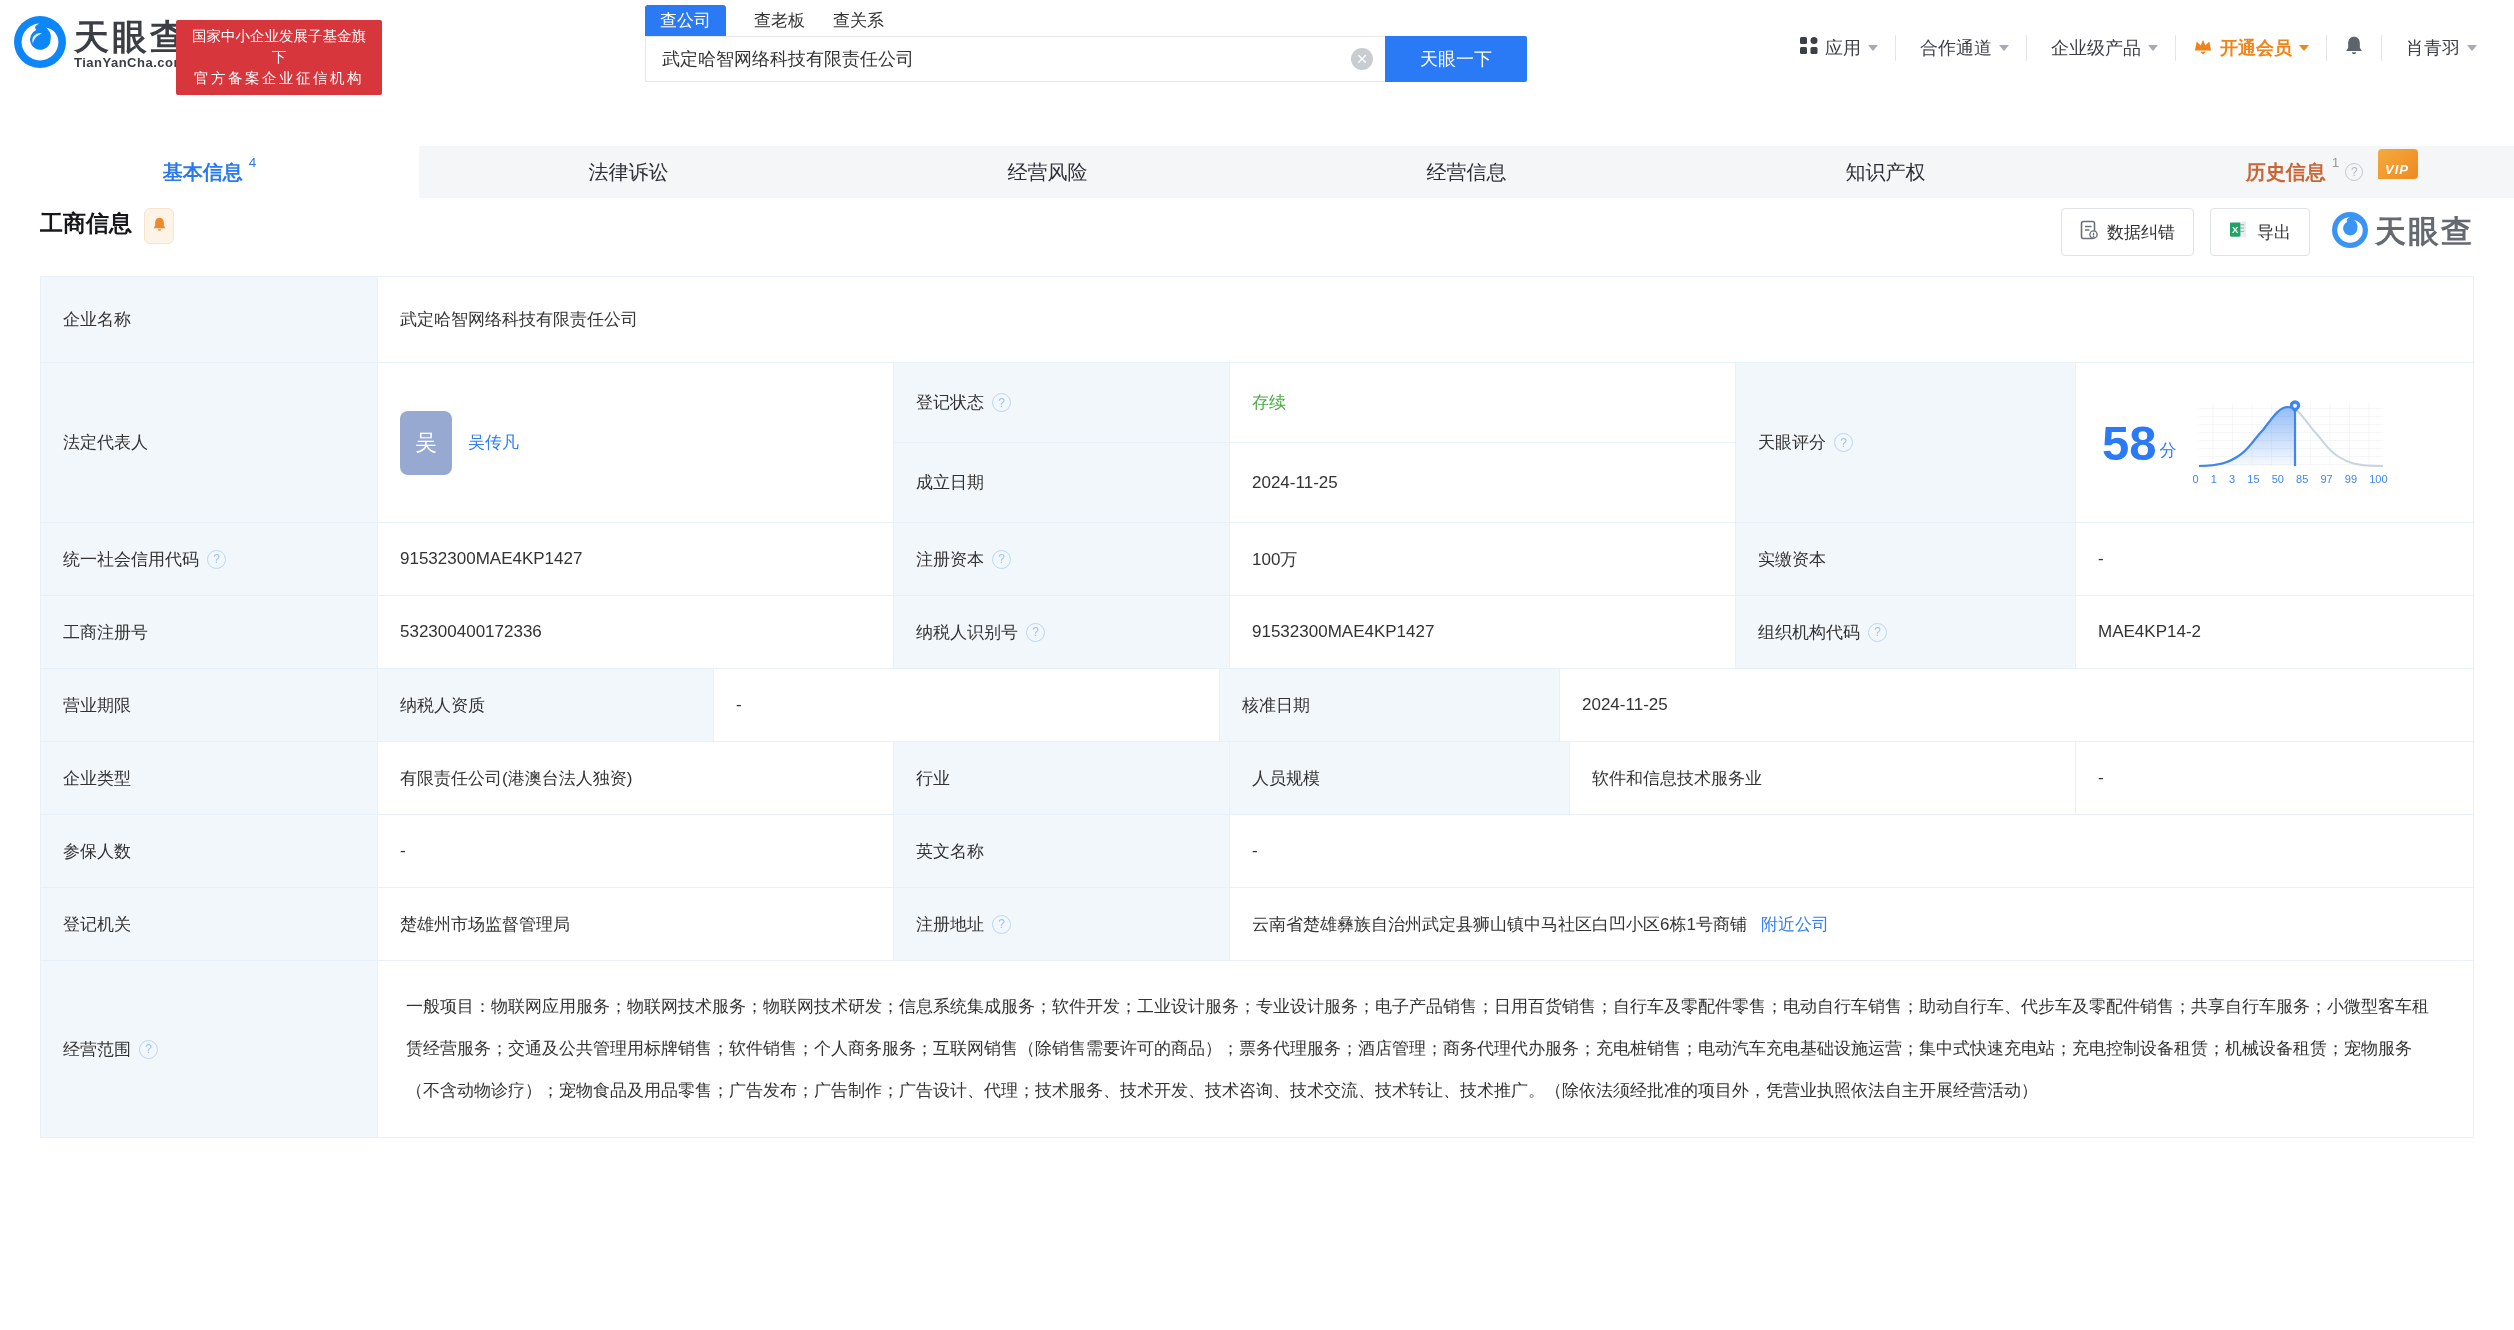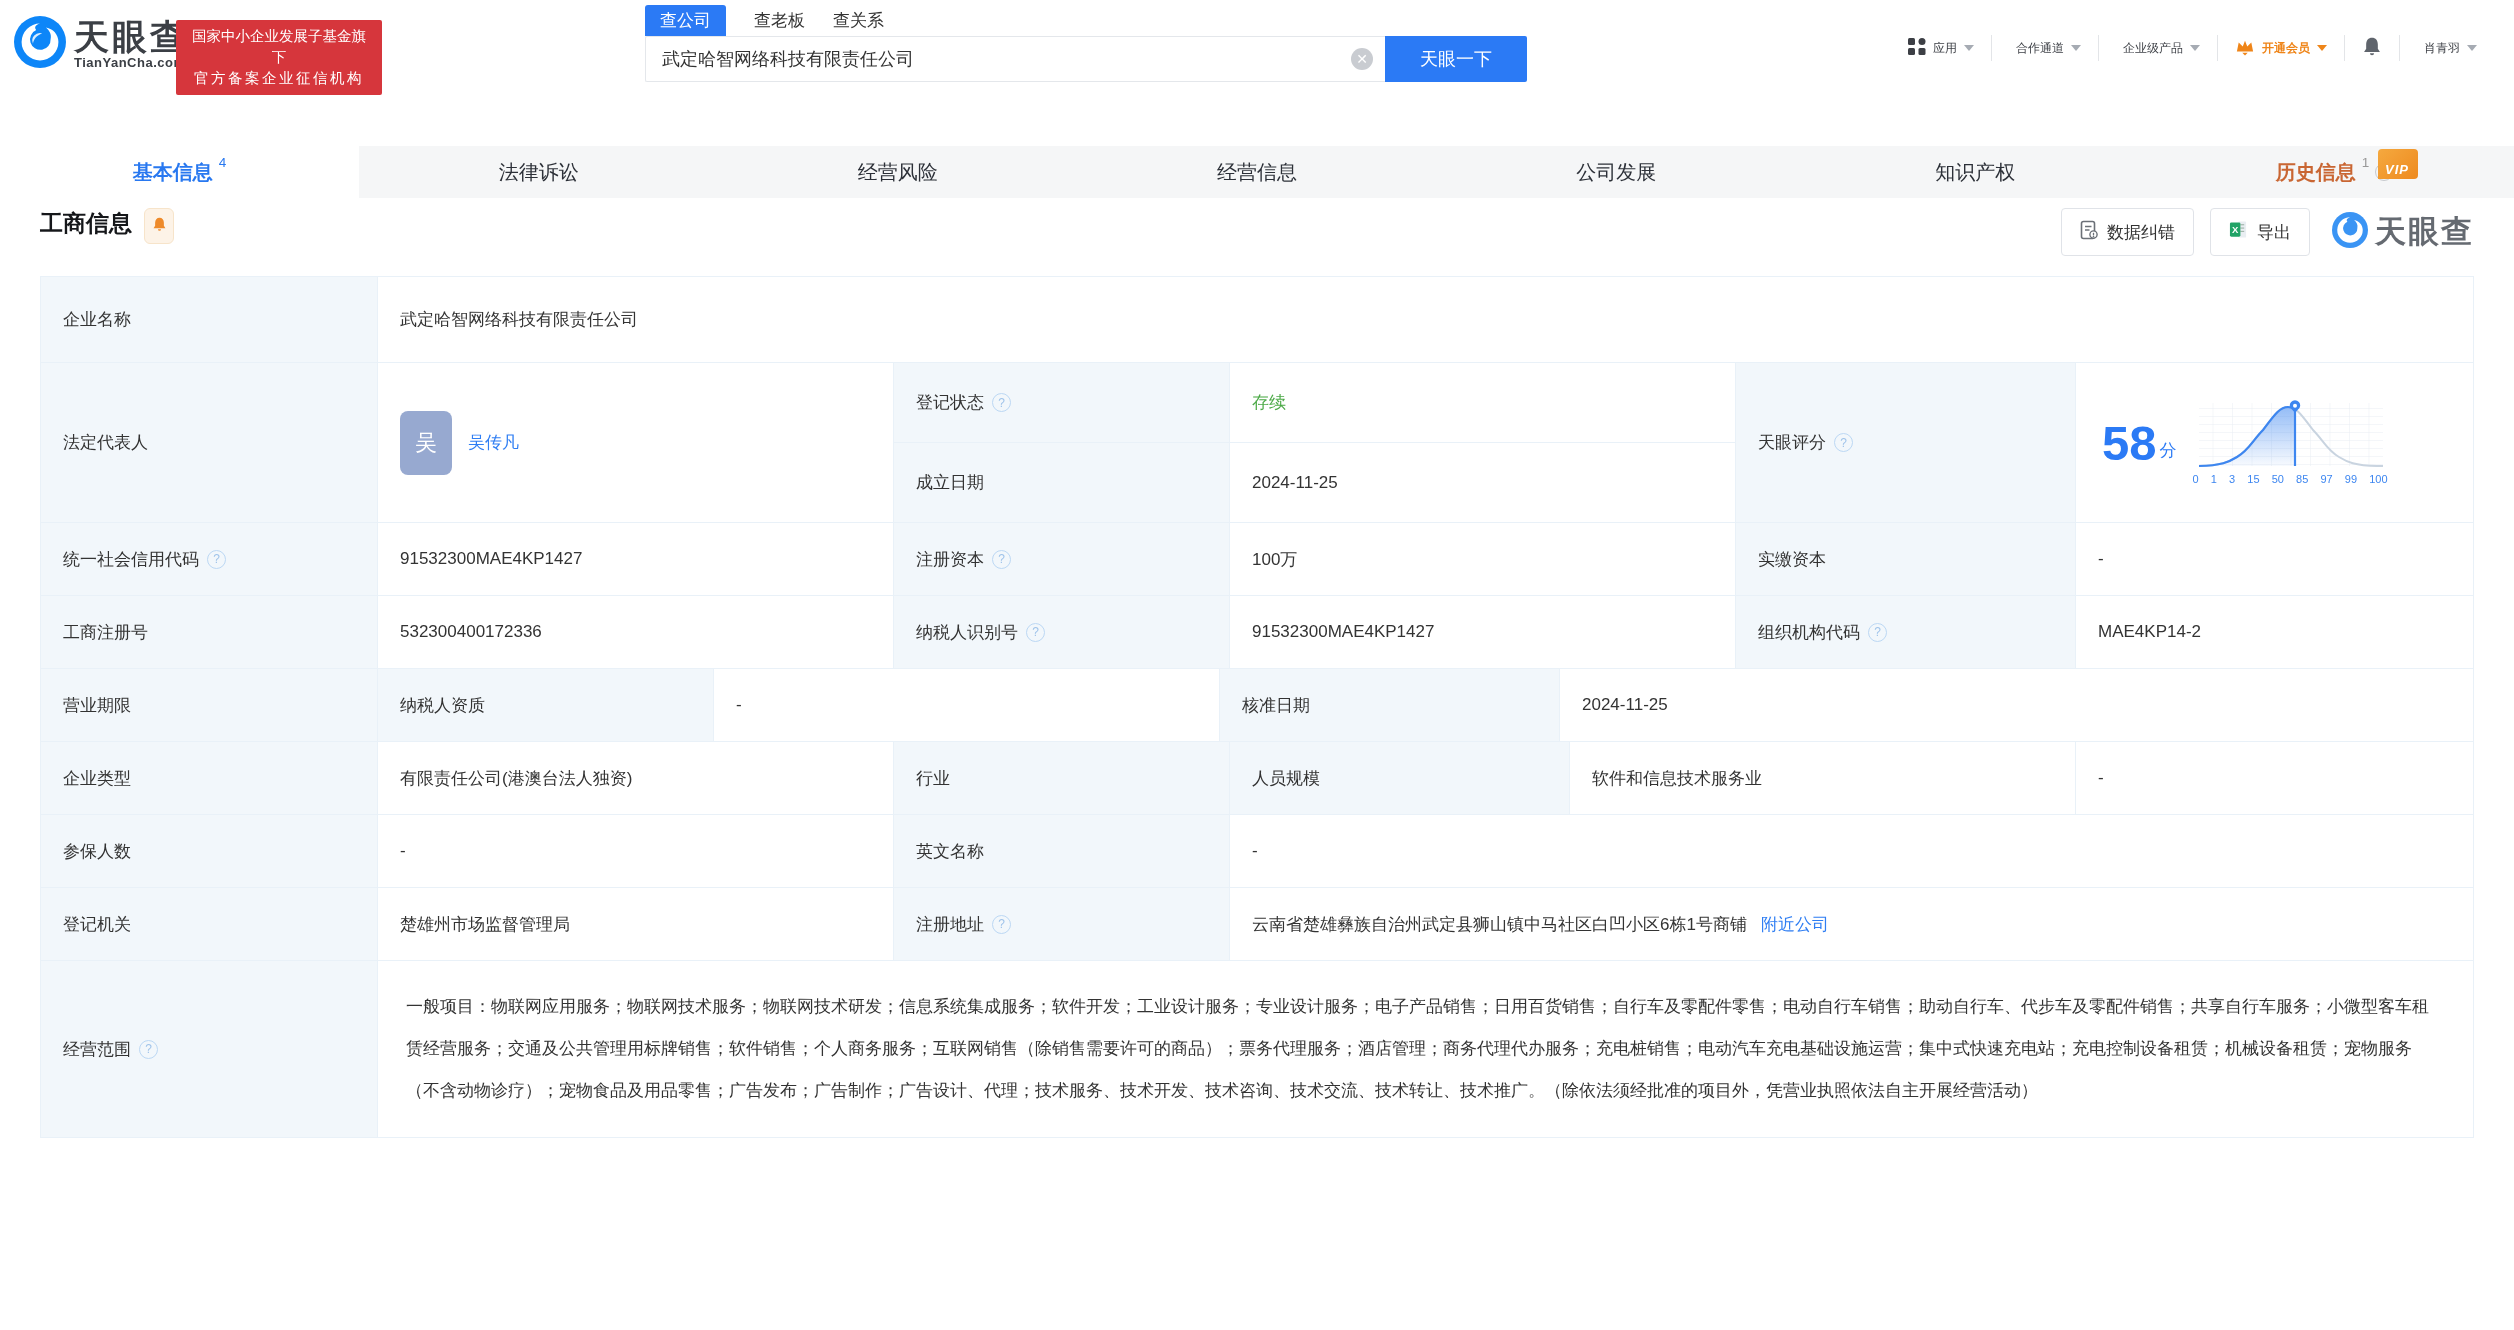--- a/index.html
+++ b/index.html
@@ -24,21 +24,21 @@
   .stab.active { background:#2b7af5; color:#fff; padding:4px 15px; border-radius:3px 3px 0 0; }
   .srow { display:flex; }
   .sbox { position:relative; }
   .sinput { width:740px; height:46px; border:1px solid #e4e7eb; border-right:none; border-radius:2px 0 0 2px;
     padding:0 48px 0 16px; font-size:18px; color:#333; outline:none; font-family:inherit; }
   .sclear { position:absolute; right:12px; top:12px; width:22px; height:22px; border-radius:50%;
     background:#c9ccd1; color:#fff; font-size:14px; line-height:22px; text-align:center; cursor:pointer; }
   .sbtn { width:142px; height:46px; background:#2b7af5; color:#fff; font-size:18px; border:none;
     border-radius:0 2px 2px 0; cursor:pointer; font-family:inherit; }
   .nav { position:absolute; right:20px; top:0; height:96px; display:flex; align-items:center; }
-  .nav-item { display:flex; align-items:center; padding:0 17px; font-size:12px; color:#3c3f45;
+  .nav-item { display:flex; align-items:center; padding:0 17px; font-size:18px; color:#3c3f45;
     cursor:pointer; height:26px; }
   .nav-item + .nav-item { border-left:1px solid #e3e5e8; }
   .nav-item .txt { margin:0 0 0 7px; }
   .nav-item.vipnav { color:#ef8519; font-weight:600; }
   .caret { width:0; height:0; border-left:5px solid transparent; border-right:5px solid transparent;
     border-top:6px solid #a6abb3; margin-left:7px; }
   .vipnav .caret { border-top-color:#ef8519; }
   
   .tabbar { margin-top:50px; display:flex; background:#f5f6f7; height:52px; }
   .tab { flex:1; display:flex; align-items:center; justify-content:center; font-size:20px; color:#2c3038;
@@ -190,23 +190,20 @@
   <div class="tab">
     <span>法律诉讼</span>
   </div>
   <div class="tab">
     <span>经营风险</span>
   </div>
   <div class="tab">
     <span>经营信息</span>
   </div>
   <div class="tab">
-    <span>公司发展</span>
-  </div>
-  <div class="tab">
     <span>知识产权</span>
   </div>
   <div class="tab history">
     <span class="vip-badge">VIP</span>
     <span>历史信息</span>
     <span class="cnt">1</span>
     <span class="qgray">?</span>
   </div>
 </div>
 

